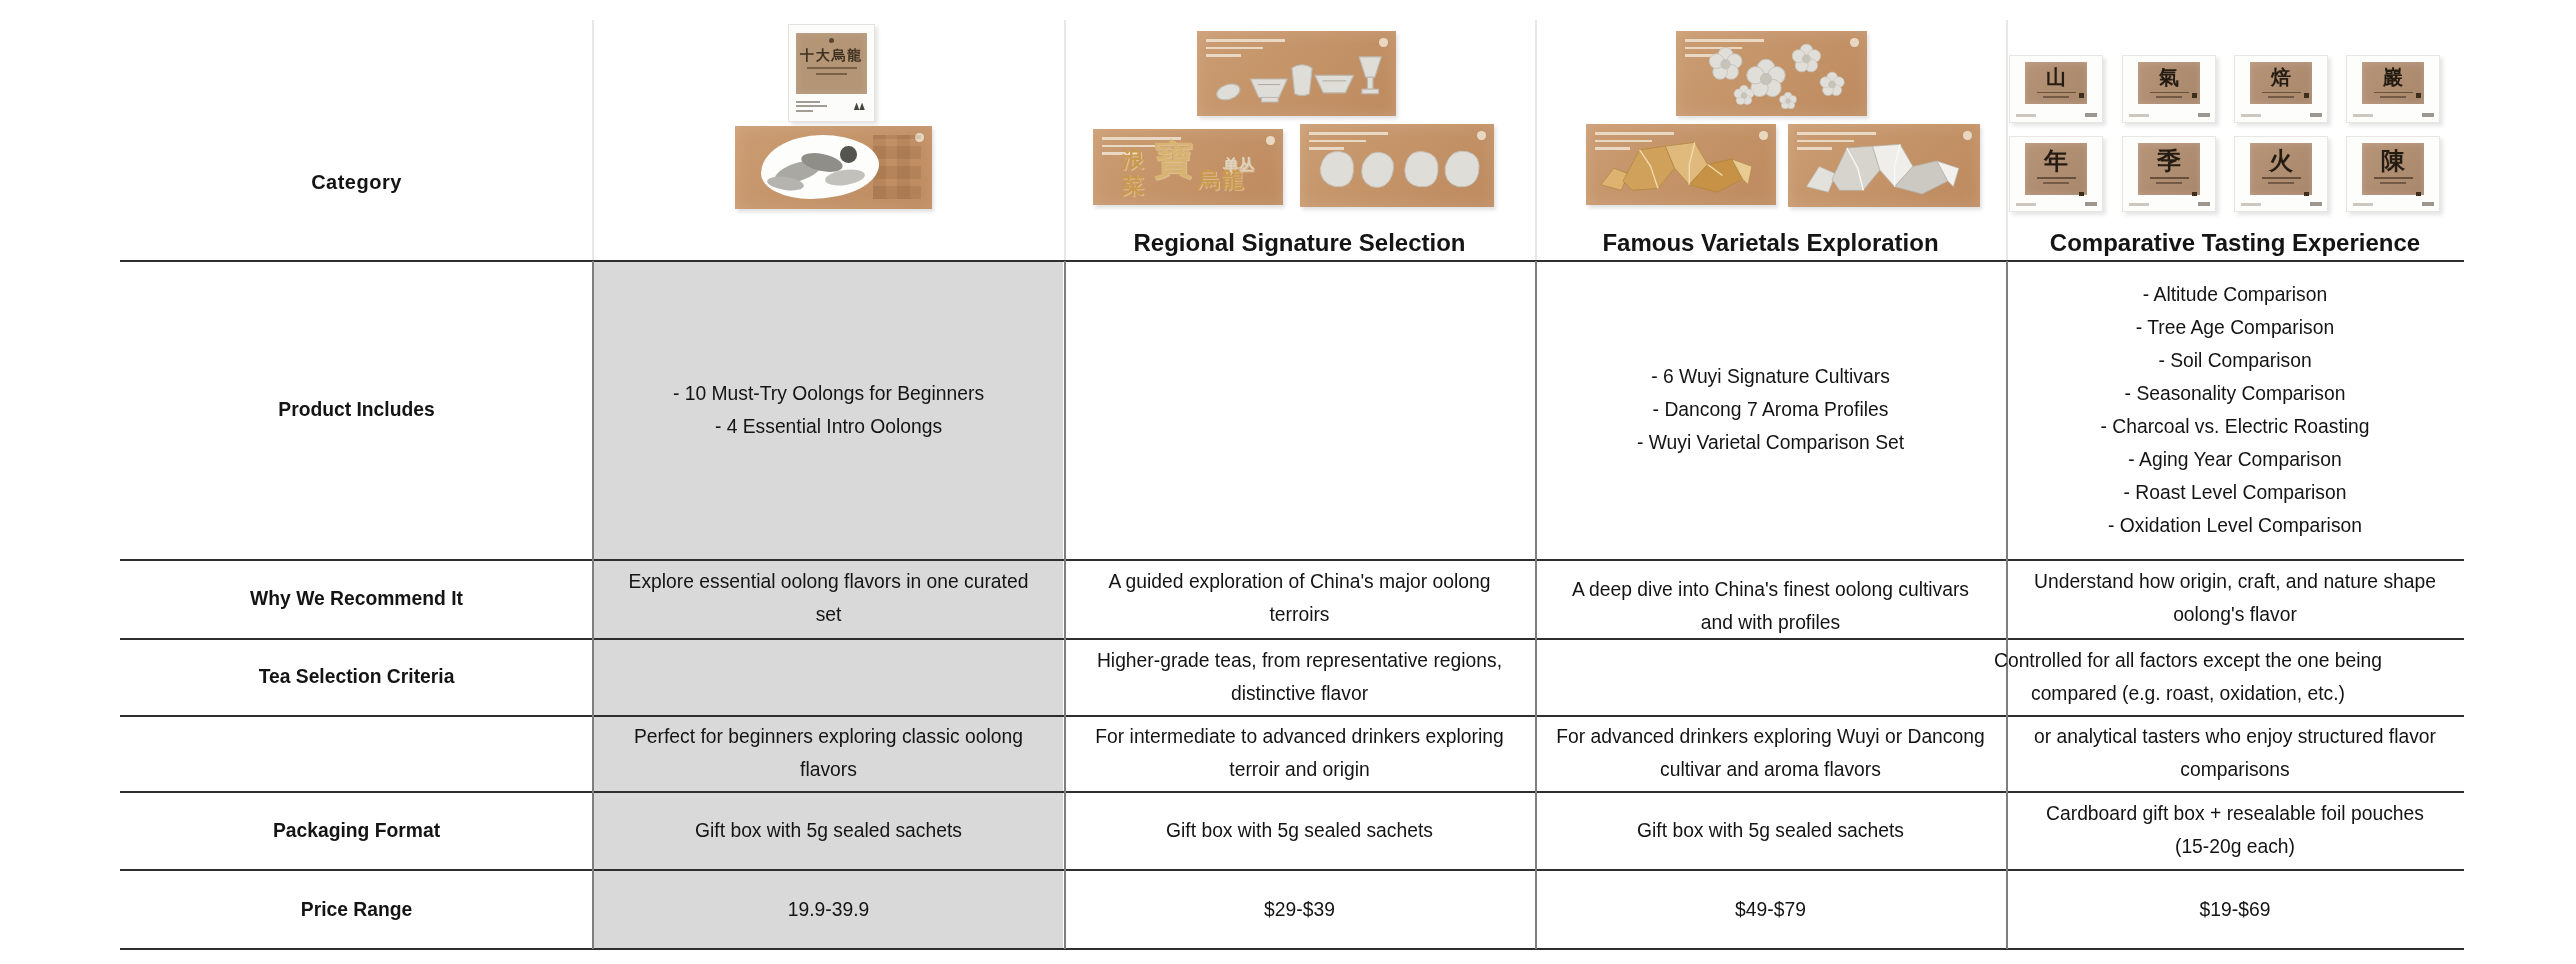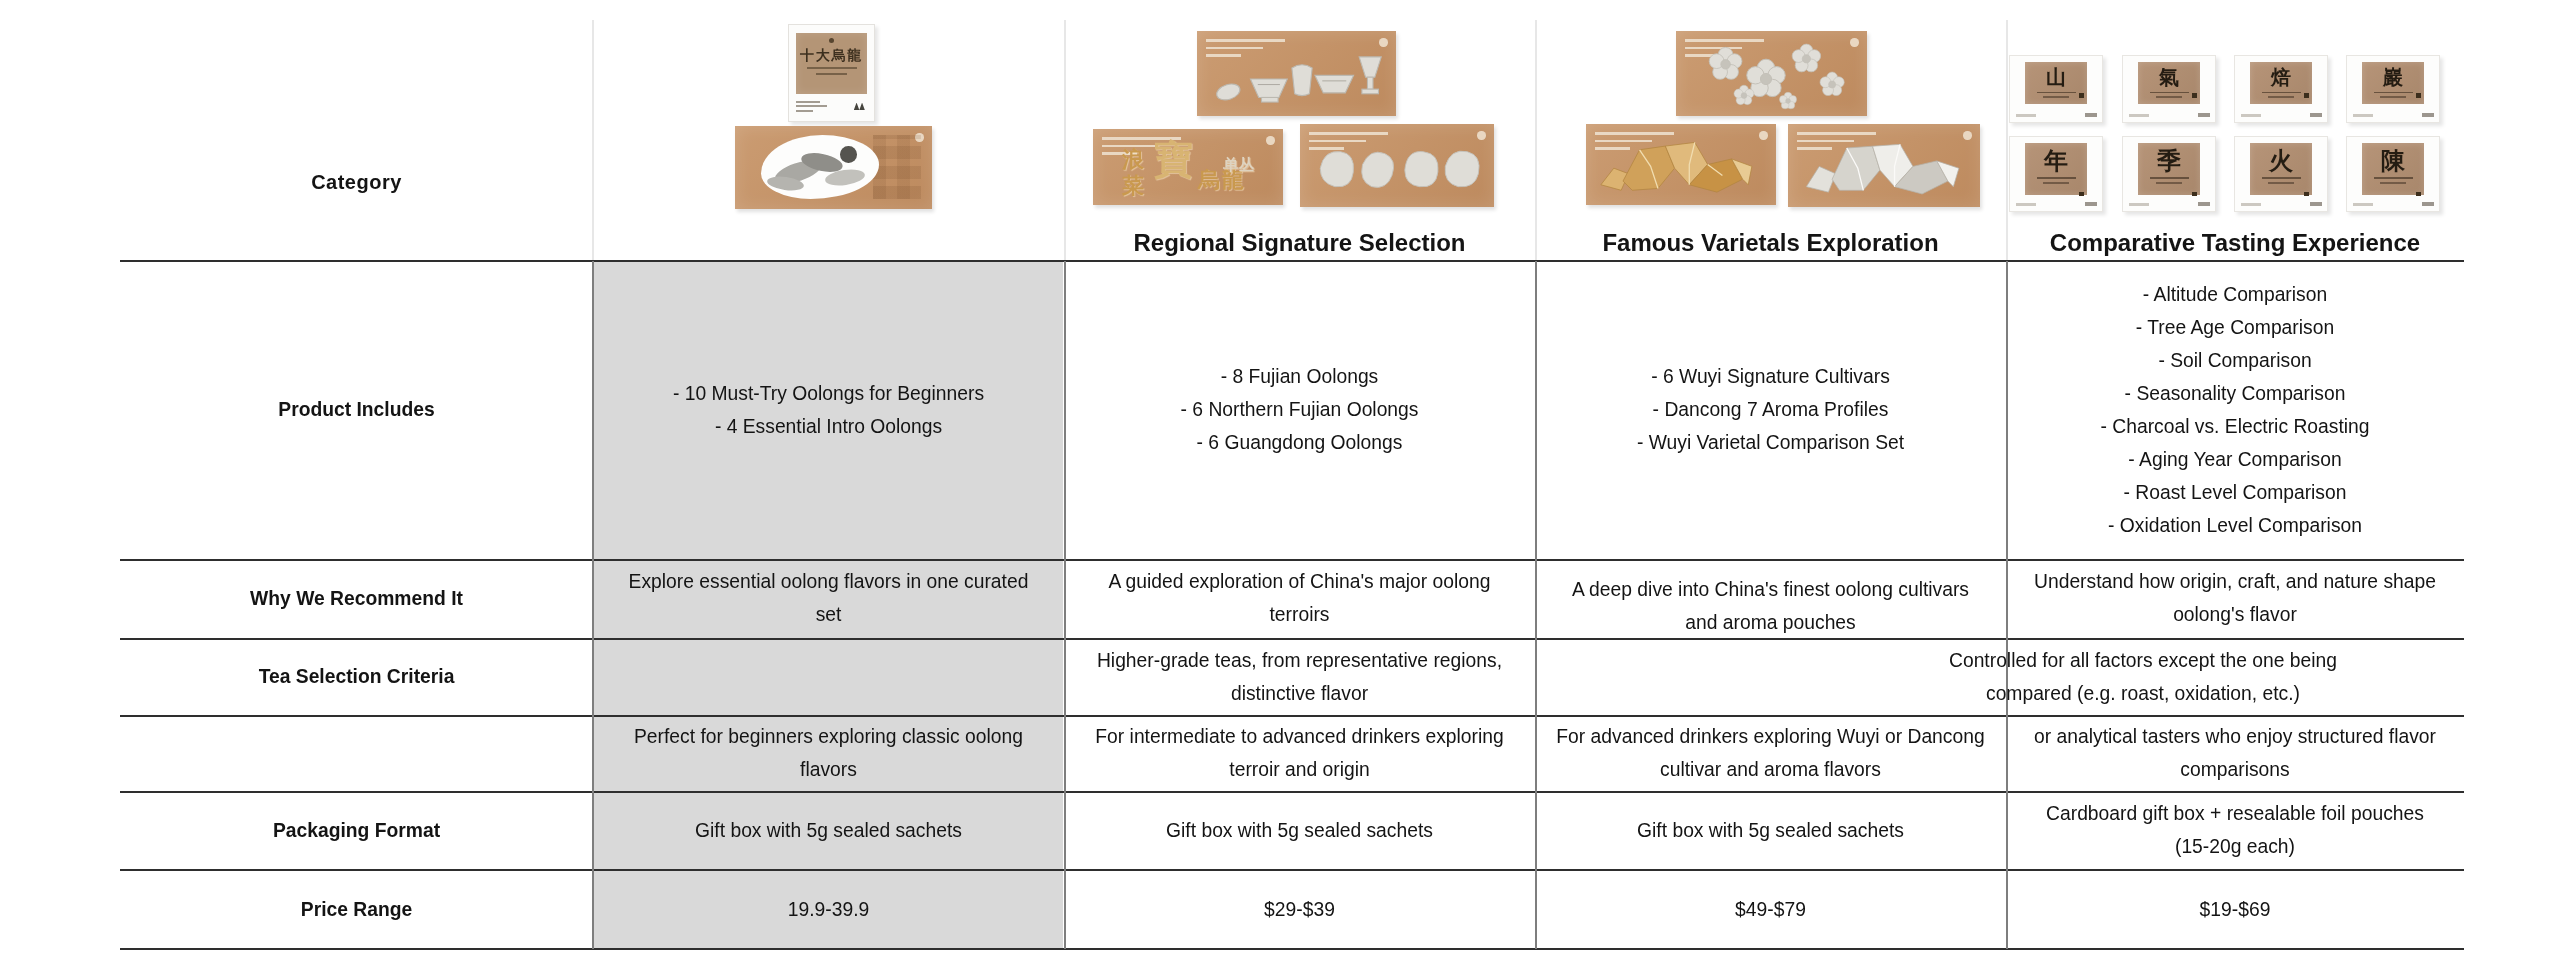--- a/index.html
+++ b/index.html
@@ -347,25 +347,20 @@
       <div class="ln">Packaging Format</div>
     </div>
   <div class="cell bold" style="left:120px;top:869px;width:473px;height:80px">
       <div class="ln">Price Range</div>
     </div>
 
   <div class="cell" style="left:594px;top:260px;width:469px;height:299px">
     <div class="ln">- 10 Must-Try Oolongs for Beginners</div>
     <div class="ln">- 4 Essential Intro Oolongs</div>
   </div>
-  <div class="cell" style="left:1065px;top:260px;width:469px;height:299px">
-    <div class="ln">- 8 Fujian Oolongs</div>
-    <div class="ln">- 6 Northern Fujian Oolongs</div>
-    <div class="ln">- 6 Guangdong Oolongs</div>
-  </div>
   <div class="cell" style="left:1536px;top:260px;width:469px;height:299px">
     <div class="ln">- 6 Wuyi Signature Cultivars</div>
     <div class="ln">- Dancong 7 Aroma Profiles</div>
     <div class="ln">- Wuyi Varietal Comparison Set</div>
   </div>
   <div class="cell" style="left:2007px;top:260px;width:456px;height:299px">
     <div class="ln">- Altitude Comparison</div>
     <div class="ln">- Tree Age Comparison</div>
     <div class="ln">- Soil Comparison</div>
     <div class="ln">- Seasonality Comparison</div>
@@ -378,32 +373,32 @@
   <div class="cell" style="left:594px;top:559px;width:469px;height:78px">
     <div class="ln">Explore essential oolong flavors in one curated</div>
       <div class="ln">set</div>
   </div>
   <div class="cell" style="left:1065px;top:559px;width:469px;height:78px">
     <div class="ln">A guided exploration of China's major oolong</div>
       <div class="ln">terroirs</div>
   </div>
   <div class="cell" style="left:1536px;top:559px;width:469px;height:94px">
     <div class="ln">A deep dive into China's finest oolong cultivars</div>
-      <div class="ln">and aroma pouches</div>
+      <div class="ln">and with profiles</div>
   </div>
   <div class="cell" style="left:2007px;top:559px;width:456px;height:78px">
     <div class="ln">Understand how origin, craft, and nature shape</div>
       <div class="ln">oolong's flavor</div>
   </div>
 
   <div class="cell" style="left:1065px;top:638px;width:469px;height:77px">
     <div class="ln">Higher-grade teas, from representative regions,</div>
       <div class="ln">distinctive flavor</div>
   </div>
-  <div class="cell" style="left:1915px;top:638px;width:456px;height:77px">
+  <div class="cell" style="left:1960px;top:638px;width:456px;height:77px">
     <div class="ln">Controlled for all factors except the one being</div>
       <div class="ln">compared (e.g. roast, oxidation, etc.)</div>
   </div>
 
   <div class="cell" style="left:594px;top:715px;width:469px;height:76px">
     <div class="ln">Perfect for beginners exploring classic oolong</div>
       <div class="ln">flavors</div>
   </div>
   <div class="cell" style="left:1065px;top:715px;width:469px;height:76px">
     <div class="ln">For intermediate to advanced drinkers exploring</div>

